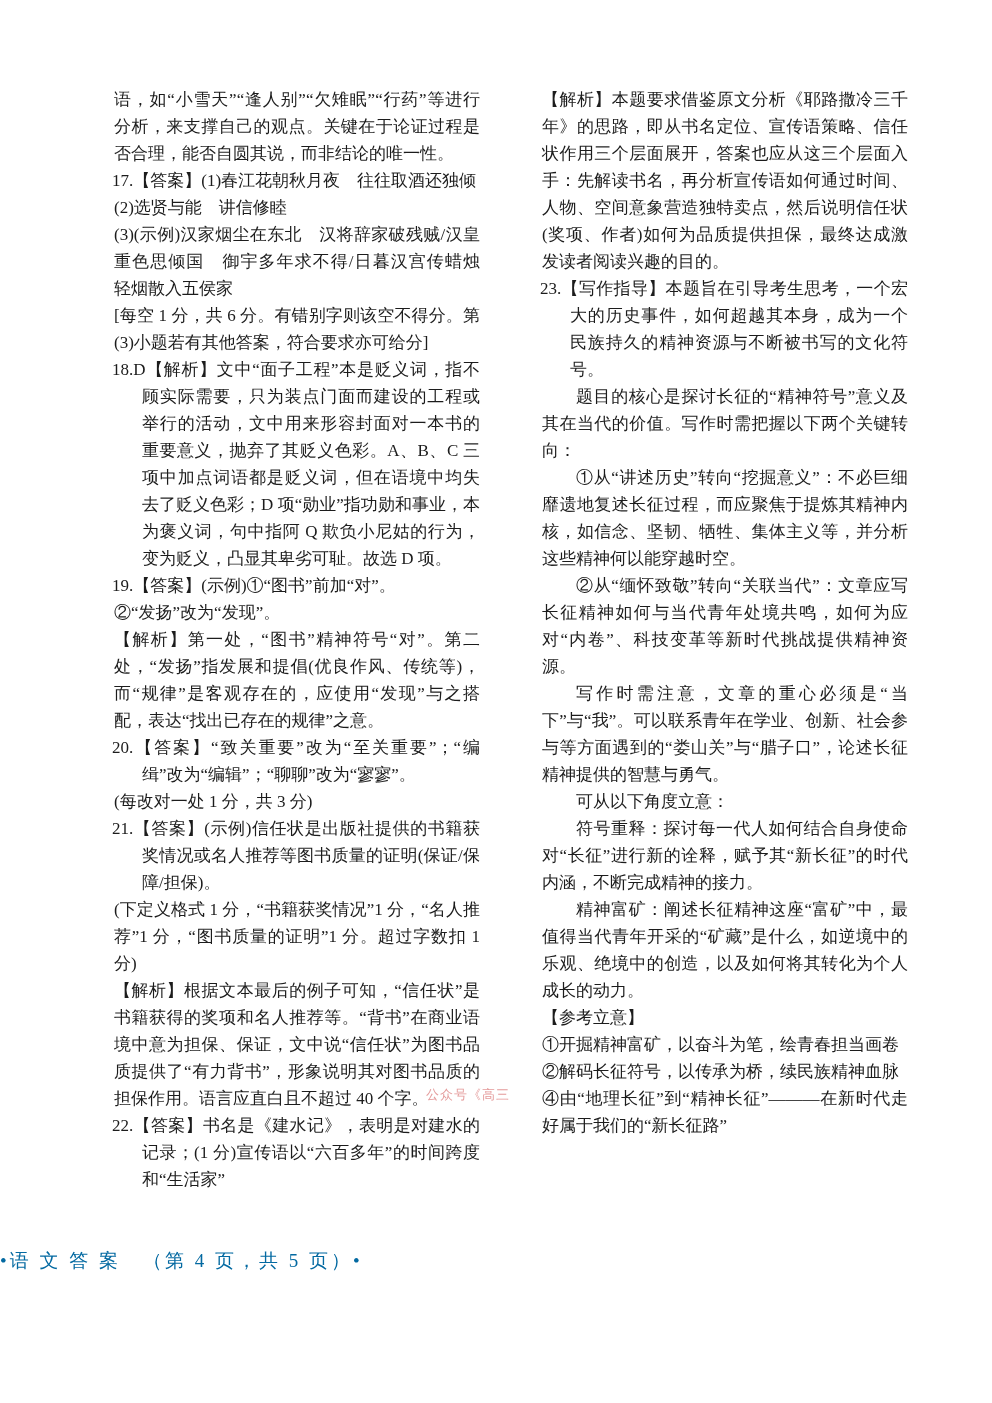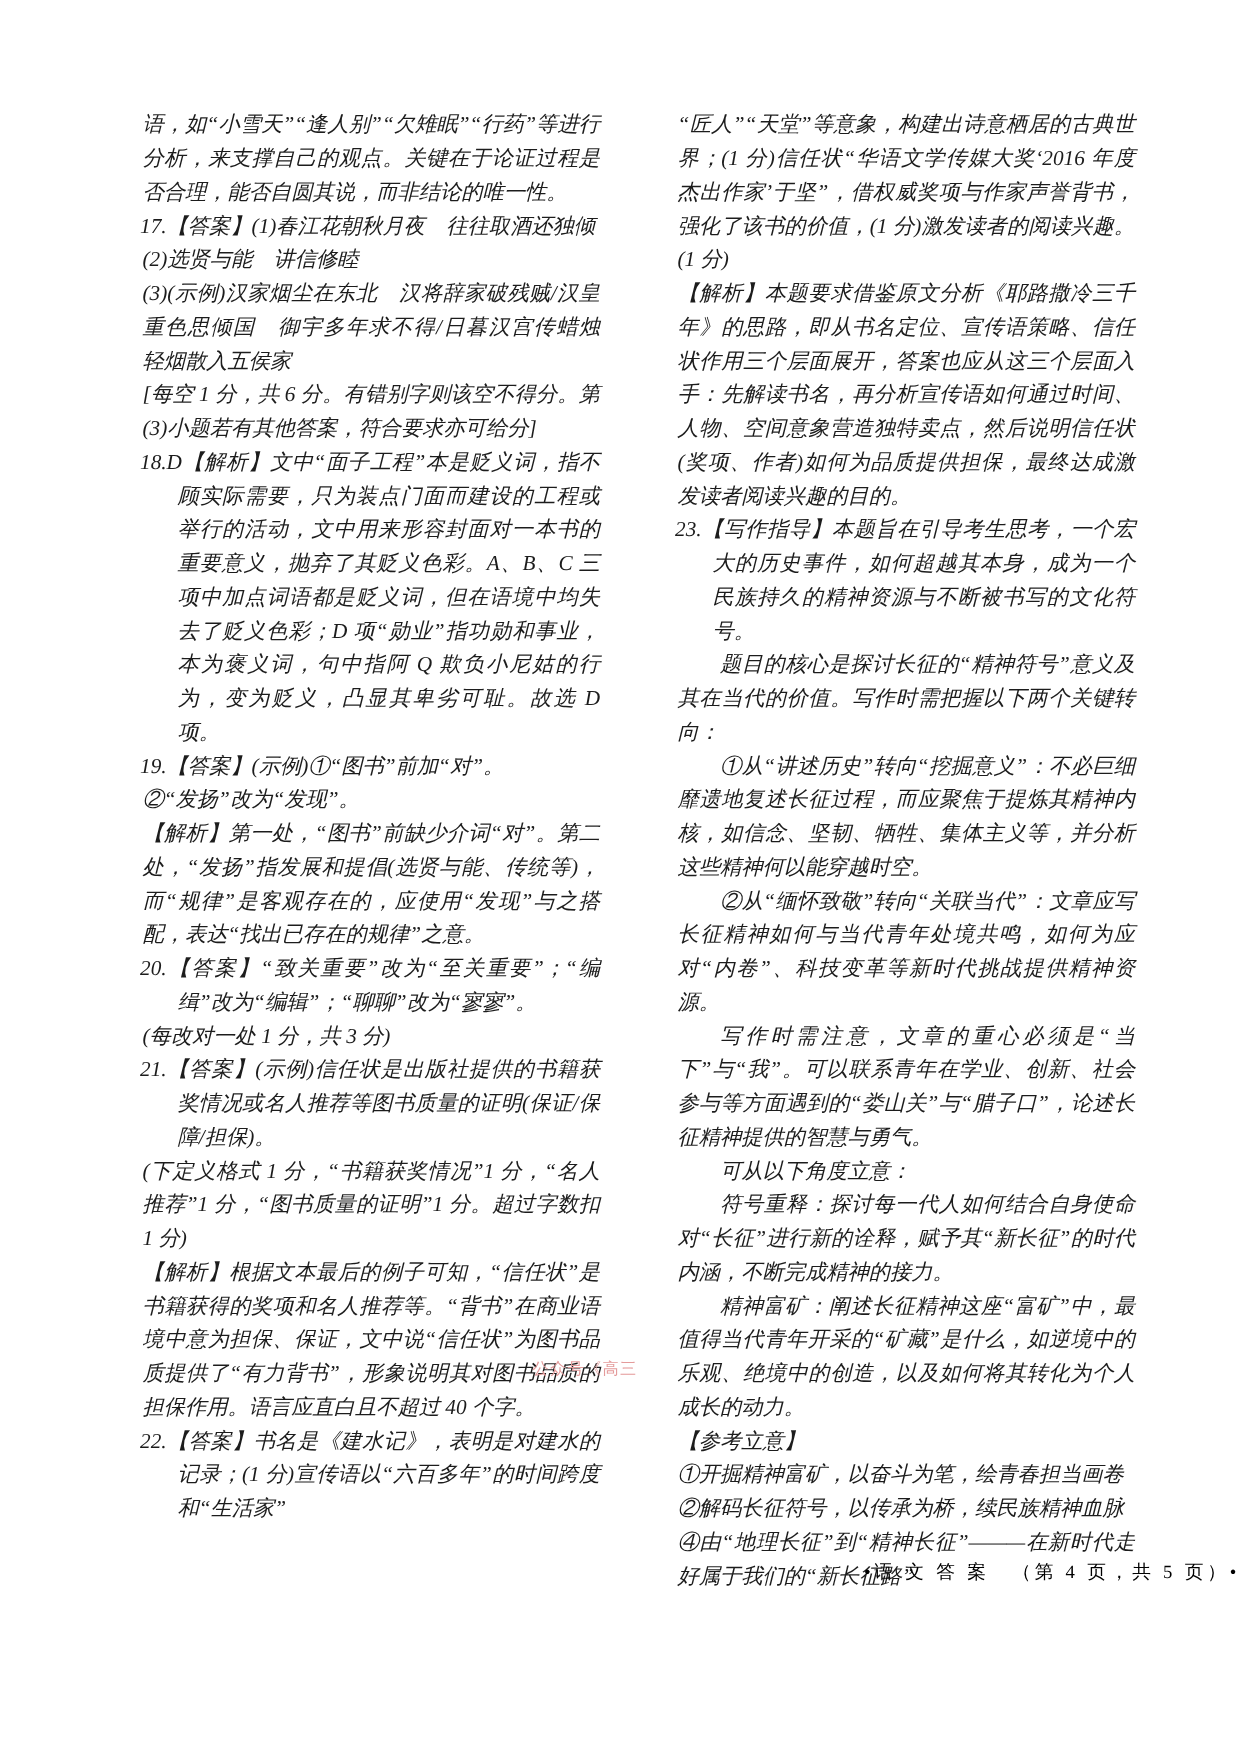--- a/index.html
+++ b/index.html
@@ -15,21 +15,20 @@
     background: #ffffff;
     box-sizing: border-box;
     padding: 86px 84px 0 84px;
     font-family: "Liberation Serif", "DejaVu Serif", serif;
     color: #1c1c1c;
     overflow: hidden;
   }
   .columns {
     display: flex;
     gap: 32px;
-    font-style: italic;
   }
   .col {
     flex: 1;
     min-width: 0;
   }
   .para {
     margin: 0;
     font-size: 17px;
     line-height: 27px;
     text-align: justify;
@@ -48,24 +47,24 @@
   
   .para.indent {
     padding-left: 30px;
     text-indent: 2em;
   }
   .footer {
     position: absolute;
     top: 1248px;
     left: 0;
     right: 0;
-    text-align: right;
-    font-size: 15px;
+    text-align: left;
+    font-size: 19px;
     letter-spacing: 3px;
-    color: #000000;
+    color: #0369a1;
   }
   .watermark {
     position: absolute;
     top: 1086px;
     left: 426px;
     font-size: 13px;
     color: #e49b9b;
     letter-spacing: 1px;
     pointer-events: none;
     font-family: Liberation Serif, serif;
@@ -78,30 +77,29 @@
   <div class="columns">
     <div class="col" id="column-left">
         <p class="para body">语，如“小雪天”“逢人别”“欠雉眠”“行药”等进行分析，来支撑自己的观点。关键在于论证过程是否合理，能否自圆其说，而非结论的唯一性。</p>
         <p class="para q">17.【答案】(1)春江花朝秋月夜　往往取酒还独倾</p>
         <p class="para body">(2)选贤与能　讲信修睦</p>
         <p class="para body">(3)(示例)汉家烟尘在东北　汉将辞家破残贼/汉皇重色思倾国　御宇多年求不得/日暮汉宫传蜡烛　轻烟散入五侯家</p>
         <p class="para body">[每空 1 分，共 6 分。有错别字则该空不得分。第(3)小题若有其他答案，符合要求亦可给分]</p>
         <p class="para q">18.D【解析】文中“面子工程”本是贬义词，指不顾实际需要，只为装点门面而建设的工程或举行的活动，文中用来形容封面对一本书的重要意义，抛弃了其贬义色彩。A、B、C 三项中加点词语都是贬义词，但在语境中均失去了贬义色彩；D 项“勋业”指功勋和事业，本为褒义词，句中指阿 Q 欺负小尼姑的行为，变为贬义，凸显其卑劣可耻。故选 D 项。</p>
         <p class="para q">19.【答案】(示例)①“图书”前加“对”。</p>
         <p class="para body">②“发扬”改为“发现”。</p>
-        <p class="para body">【解析】第一处，“图书”前缺少介词“对”。第二处，“发扬”指发展和提倡(选贤与能、传统等)，而“规律”是客观存在的，应使用“发现”与之搭配，表达“找出已存在的规律”之意。</p>
+        <p class="para body">【解析】第一处，“图书”精神符号“对”。第二处，“发扬”指发展和提倡(优良作风、传统等)，而“规律”是客观存在的，应使用“发现”与之搭配，表达“找出已存在的规律”之意。</p>
         <p class="para q">20.【答案】“致关重要”改为“至关重要”；“编缉”改为“编辑”；“聊聊”改为“寥寥”。</p>
         <p class="para body">(每改对一处 1 分，共 3 分)</p>
         <p class="para q">21.【答案】(示例)信任状是出版社提供的书籍获奖情况或名人推荐等图书质量的证明(保证/保障/担保)。</p>
         <p class="para body">(下定义格式 1 分，“书籍获奖情况”1 分，“名人推荐”1 分，“图书质量的证明”1 分。超过字数扣 1 分)</p>
         <p class="para body">【解析】根据文本最后的例子可知，“信任状”是书籍获得的奖项和名人推荐等。“背书”在商业语境中意为担保、保证，文中说“信任状”为图书品质提供了“有力背书”，形象说明其对图书品质的担保作用。语言应直白且不超过 40 个字。</p>
         <p class="para q">22.【答案】书名是《建水记》，表明是对建水的记录；(1 分)宣传语以“六百多年”的时间跨度和“生活家”</p>
       </div>
     <div class="col" id="column-right">
-        <p class="para body">“匠人”“天堂”等意象，构建出诗意栖居的古典世界；(1 分)信任状“华语文学传媒大奖‘2016 年度杰出作家’于坚”，借权威奖项与作家声誉背书，强化了该书的价值，(1 分)激发读者的阅读兴趣。(1 分)</p>
         <p class="para body">【解析】本题要求借鉴原文分析《耶路撒冷三千年》的思路，即从书名定位、宣传语策略、信任状作用三个层面展开，答案也应从这三个层面入手：先解读书名，再分析宣传语如何通过时间、人物、空间意象营造独特卖点，然后说明信任状(奖项、作者)如何为品质提供担保，最终达成激发读者阅读兴趣的目的。</p>
         <p class="para q">23.【写作指导】本题旨在引导考生思考，一个宏大的历史事件，如何超越其本身，成为一个民族持久的精神资源与不断被书写的文化符号。</p>
         <p class="para indent">题目的核心是探讨长征的“精神符号”意义及其在当代的价值。写作时需把握以下两个关键转向：</p>
         <p class="para indent">①从“讲述历史”转向“挖掘意义”：不必巨细靡遗地复述长征过程，而应聚焦于提炼其精神内核，如信念、坚韧、牺牲、集体主义等，并分析这些精神何以能穿越时空。</p>
         <p class="para indent">②从“缅怀致敬”转向“关联当代”：文章应写长征精神如何与当代青年处境共鸣，如何为应对“内卷”、科技变革等新时代挑战提供精神资源。</p>
         <p class="para indent">写作时需注意，文章的重心必须是“当下”与“我”。可以联系青年在学业、创新、社会参与等方面遇到的“娄山关”与“腊子口”，论述长征精神提供的智慧与勇气。</p>
         <p class="para indent">可从以下角度立意：</p>
         <p class="para indent">符号重释：探讨每一代人如何结合自身使命对“长征”进行新的诠释，赋予其“新长征”的时代内涵，不断完成精神的接力。</p>
         <p class="para indent">精神富矿：阐述长征精神这座“富矿”中，最值得当代青年开采的“矿藏”是什么，如逆境中的乐观、绝境中的创造，以及如何将其转化为个人成长的动力。</p>
         <p class="para body">【参考立意】</p>

